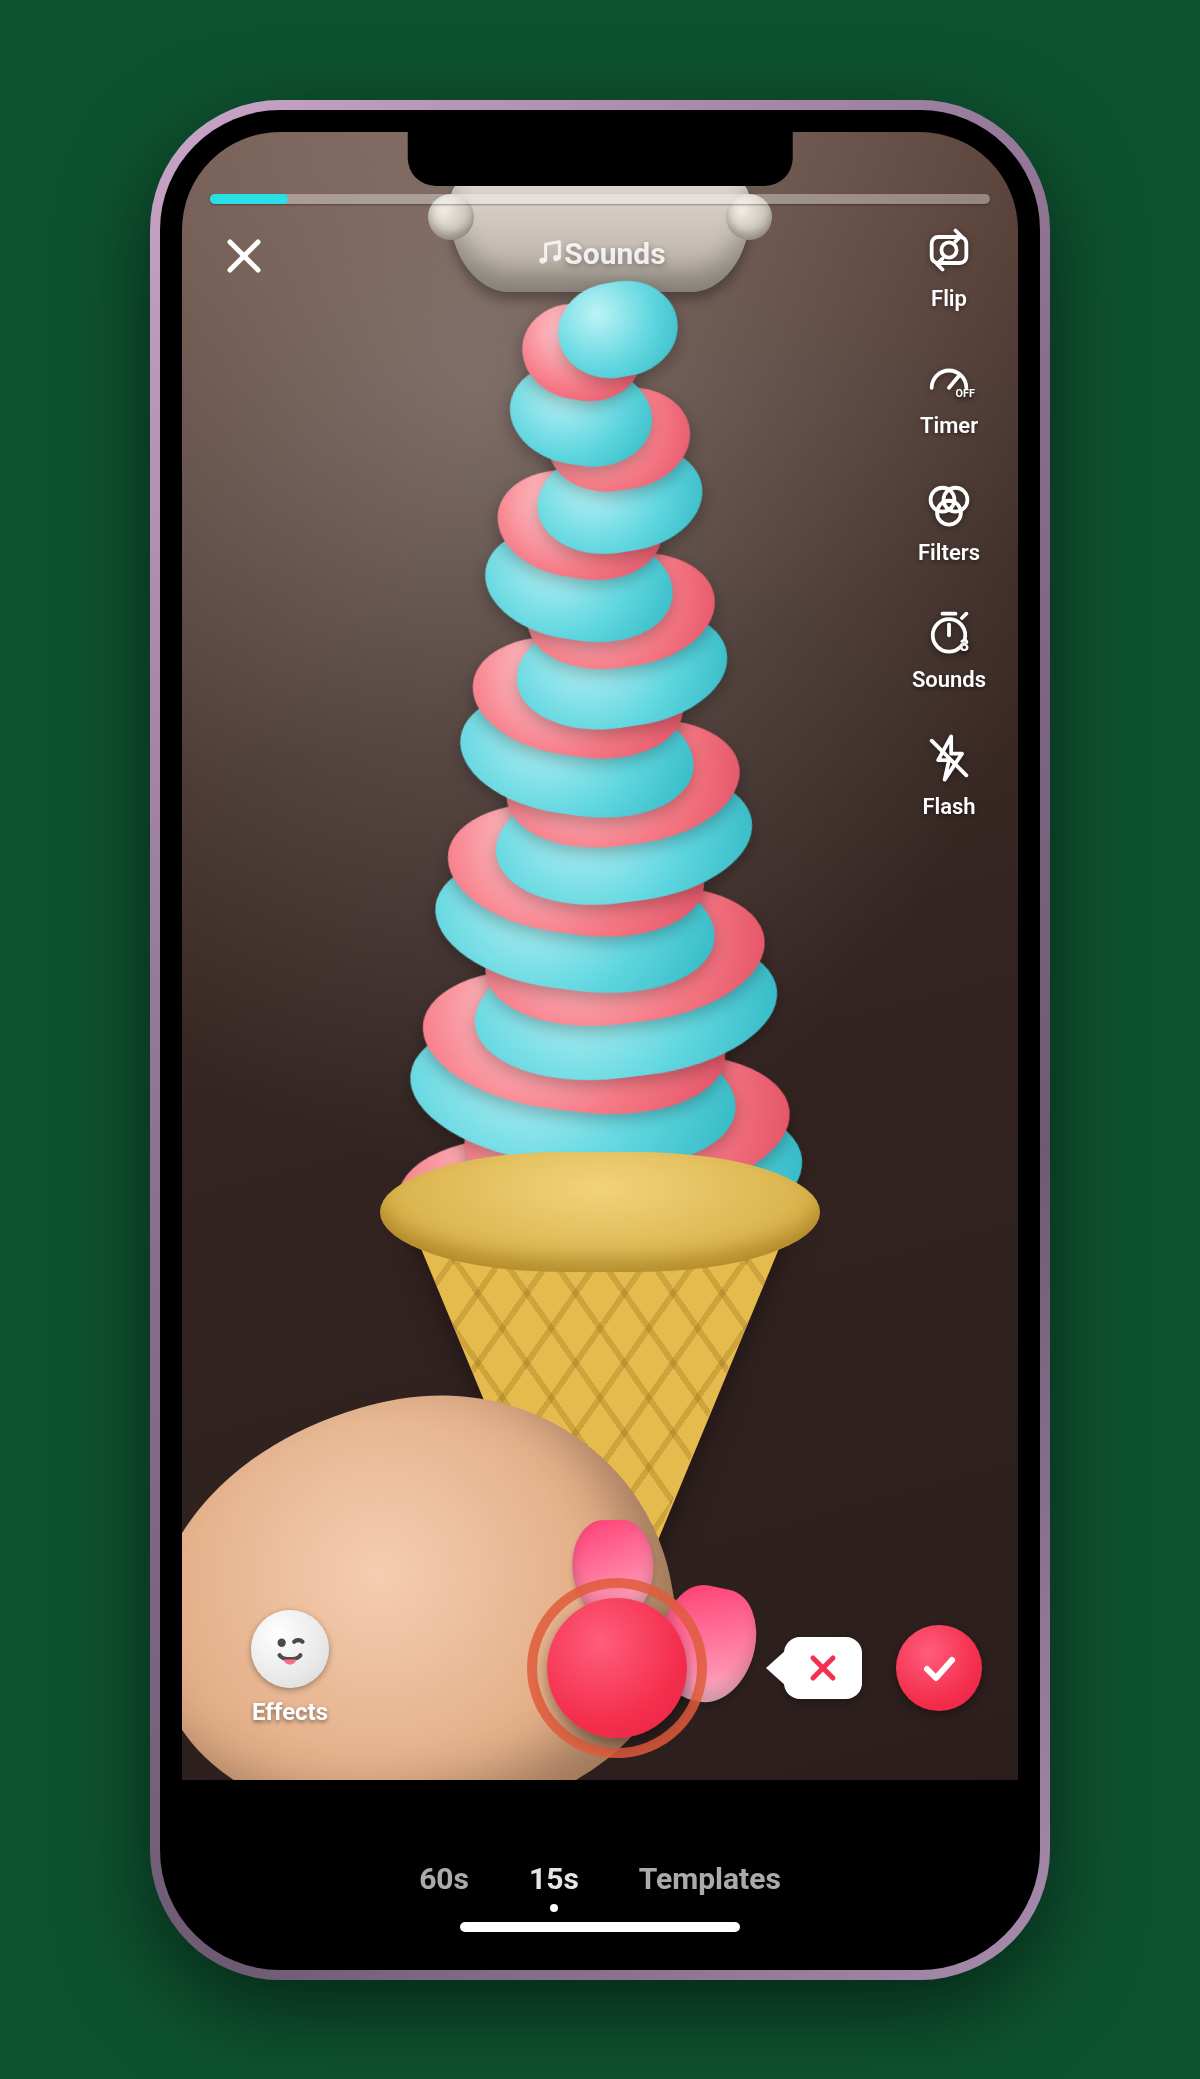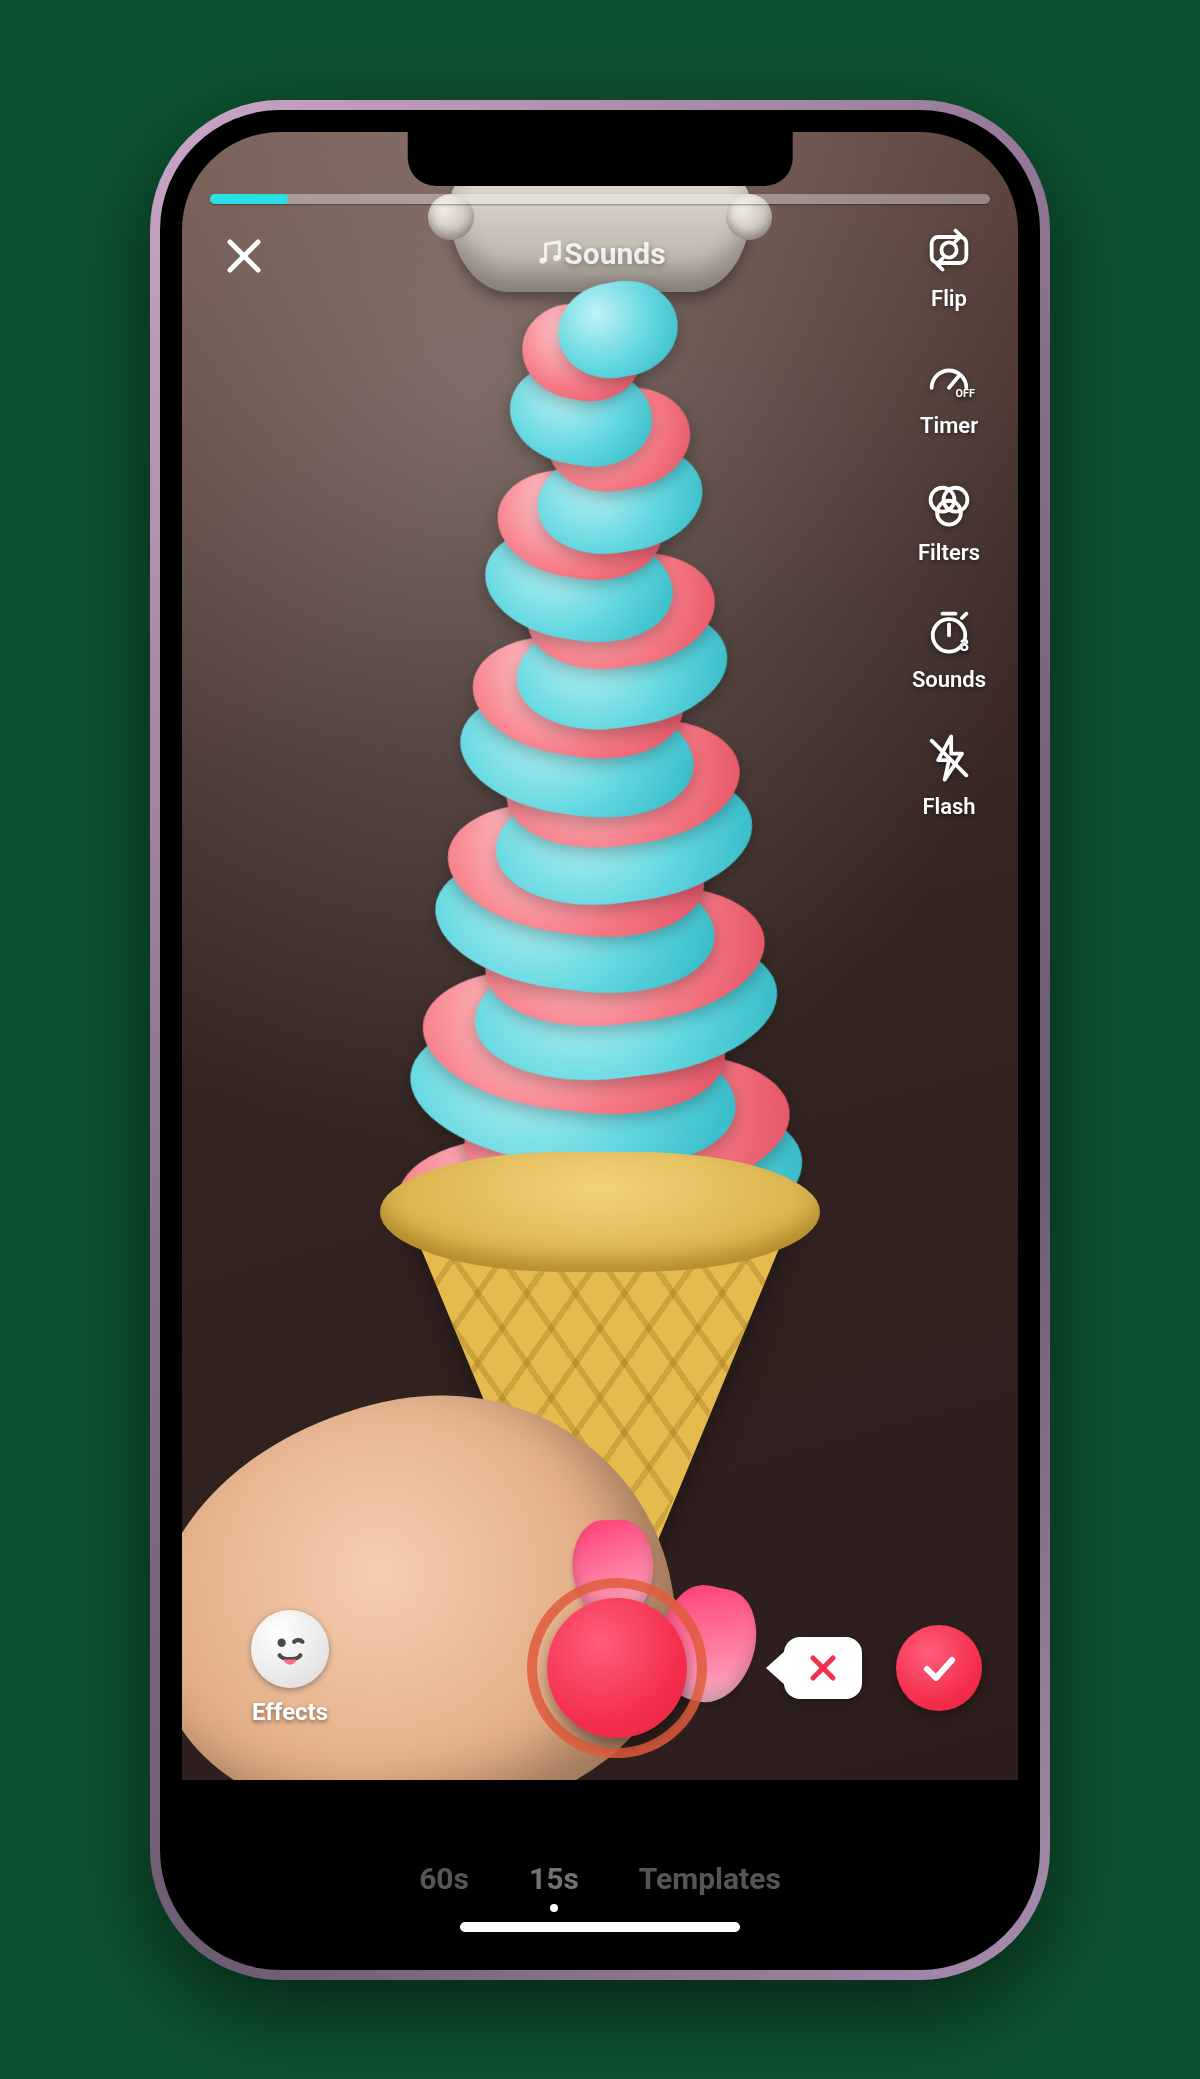--- a/index.html
+++ b/index.html
@@ -266,21 +266,21 @@
     background: radial-gradient(circle at 38% 32%, #ff5d7c, #f4304e 60%, #e81f43);
     display:flex; align-items:center; justify-content:center;
     box-shadow: 0 3px 8px rgba(0,0,0,0.35);
     cursor: pointer;
   }
 
   
   .mode-bar {
     position: absolute; left: 0; right: 0; bottom: 52px;
     display:flex; align-items:center; justify-content:center; gap: 60px;
-    color: #737373; font-size: 30px; font-weight: 700;
+    color: #e5e5e5; font-size: 30px; font-weight: 700;
   }
   .mode-item { opacity: 0.75; cursor: pointer; position: relative; }
   .mode-item.active { opacity: 1; }
   .mode-item.active::after {
     content:""; position:absolute; left:50%; transform:translateX(-50%);
     bottom:-16px; width: 8px; height: 8px; border-radius:50%; background:#fff;
   }
 
   .home-indicator {
     position: absolute; bottom: 16px; left: 50%; transform: translateX(-50%);

